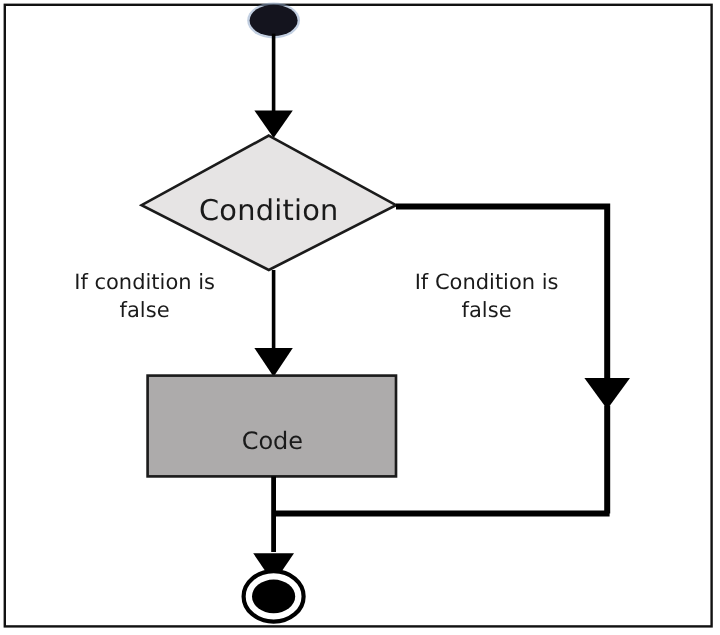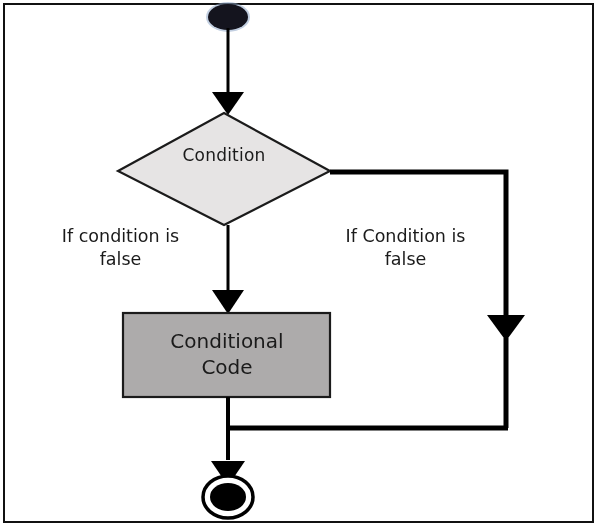--- a/index.html
+++ b/index.html
@@ -38,23 +38,23 @@
   .node-label {
     position: absolute;
     text-align: center;
     color: #1a1a1a;
     line-height: 1.32;
     white-space: pre-line;
     user-select: none;
   }
   #condition-text {
     left: 124px;
-    top: 144px;
+    top: 160px;
     width: 200px;
-    font-size: 17px;
+    font-size: 24px;
     letter-spacing: 0.2px;
   }
   #conditional-code-text {
     left: 124px;
     top: 328px;
     width: 206px;
     font-size: 20px;
   }
   #true-branch-label {
     left: 28px;
@@ -118,15 +118,15 @@
       <ellipse cx="228" cy="497" rx="18" ry="14" fill="#000000"></ellipse>
     </g>
   </svg>
 
   <div class="node-label" id="condition-text">Condition</div>
 
   <div class="node-label" id="true-branch-label"><span>If condition is</span><br><span>false</span></div>
 
   <div class="node-label" id="false-branch-label"><span>If Condition is</span><br><span>false</span></div>
 
-  <div class="node-label" id="conditional-code-text"><span>Conditional</span><br><span>Code</span></div>
+  <div class="node-label" id="conditional-code-text"><br><span>Code</span></div>
 
 </div>
 
 </body></html>

